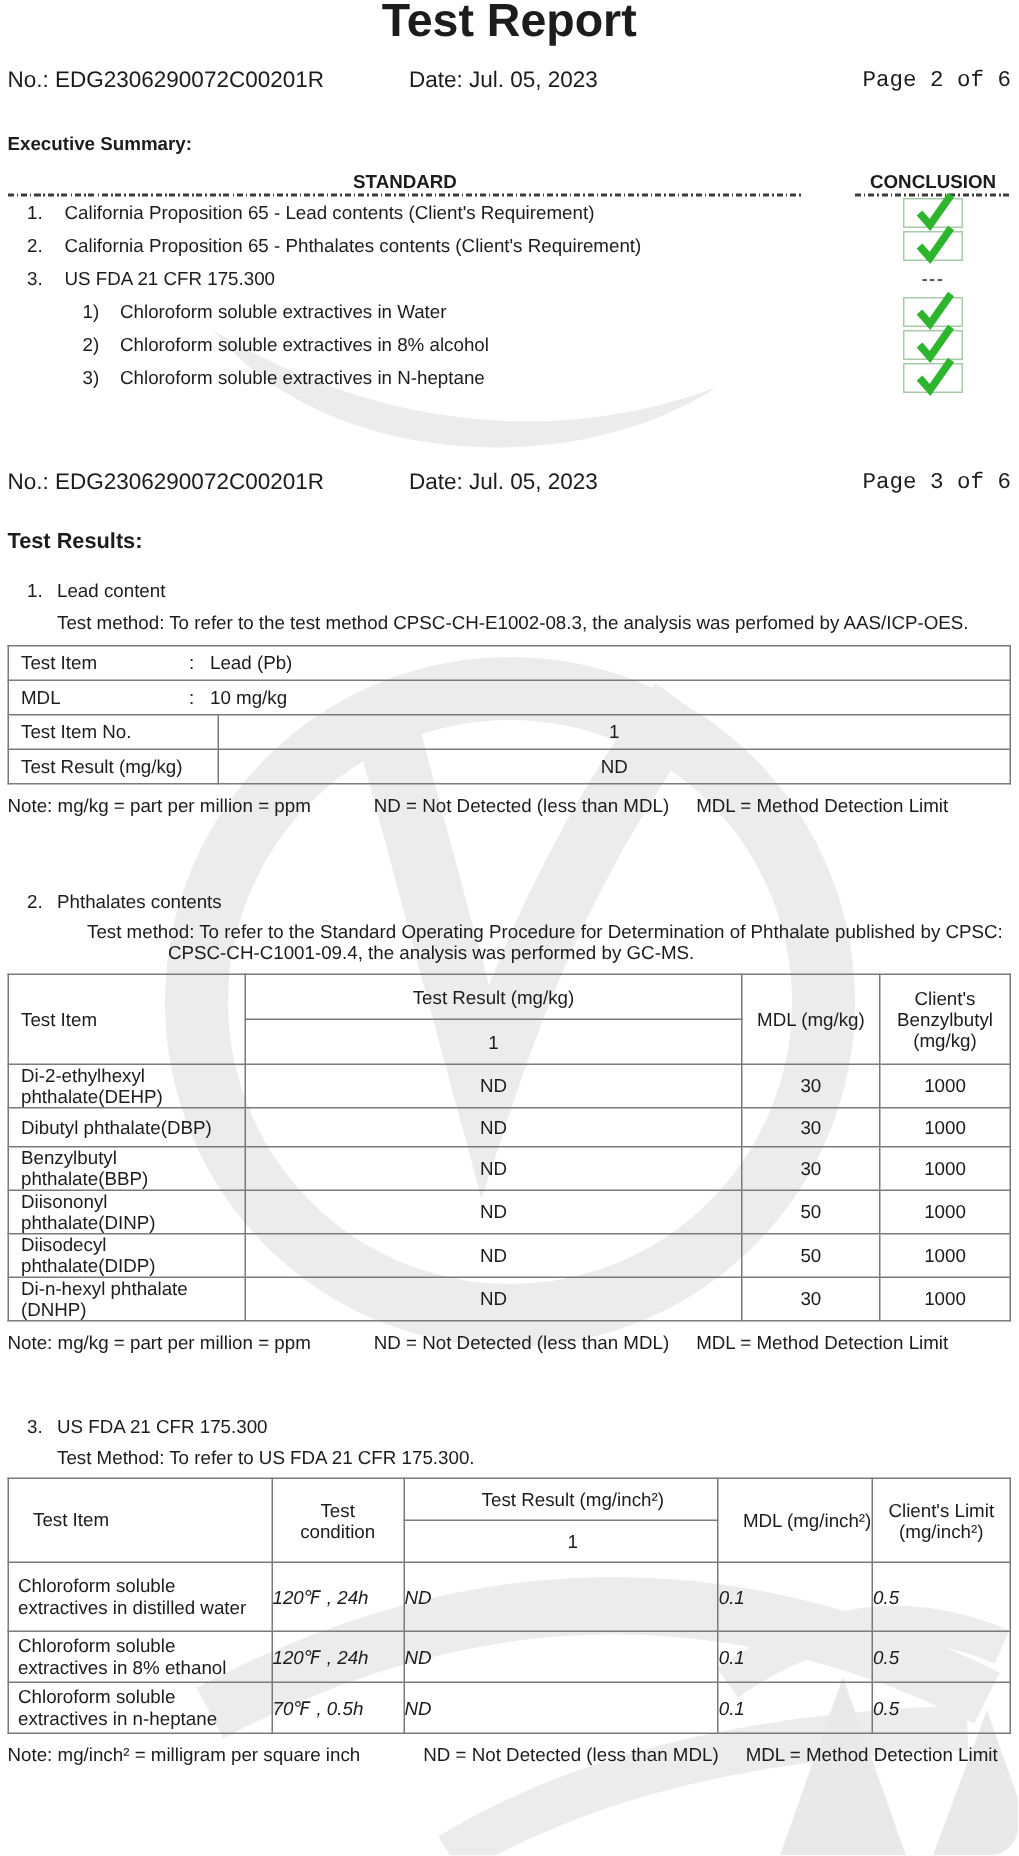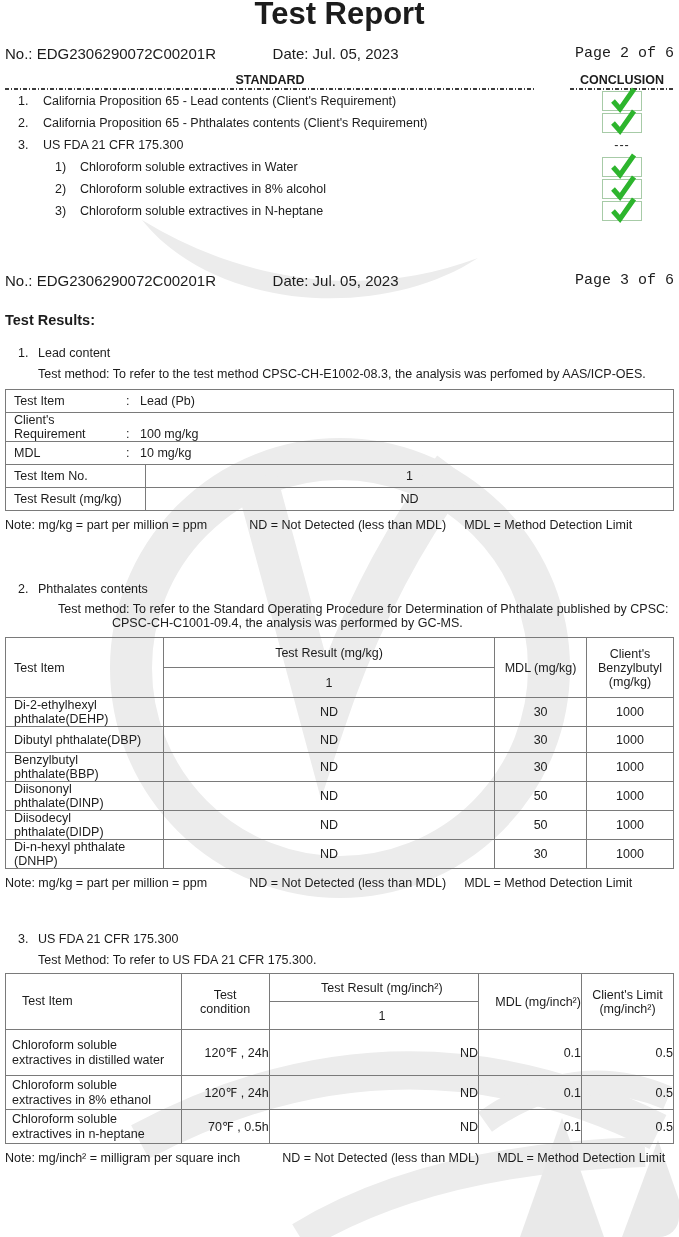--- a/index.html
+++ b/index.html
@@ -72,21 +72,21 @@
   .phth-table th { text-align:center; }
   .phth-table .hrow td, .phth-table .hrow th { height:30px; }
   .phth-table .brow td { height:26px; }
   .phth-table .item-cell { padding-left:8px; }
   .phth-table .c-center { text-align:center; }
 
   
   .fda-table th { text-align:center; }
   .fda-table .hrow th { height:28px;padding-left:16px; }
   .fda-table .item-cell { padding:2px 2px 2px 6px; line-height:14.5px; }
-  .fda-table .c-center { text-align:right; }
+  .fda-table .c-center { text-align:left;font-style:italic; }
   .fda-table .r1 td { height:46px; }
   .fda-table .r2 td, .fda-table .r3 td { height:31px; }
 
   .mt-lead-sec { margin-top:18px; }
   .mt-method1 { margin-top:7px; margin-left:33px; }
   .mt-leadtable { margin-top:8px; }
   .mt-sec2 { margin-top:50px; }
   .mt-method2a { margin-top:6px; margin-left:53px; }
   .mt-method2b { margin-left:107px; }
   .mt-phthtable { margin-top:7px; }
@@ -116,20 +116,21 @@
   <div class="content">
 
     <div class="doc-title">Test Report</div>
 
     <div class="doc-header">
       <span class="h-no">No.: EDG2306290072C00201R</span>
       <span class="h-date">Date: Jul. 05, 2023</span>
       <span class="h-page">Page 2 of 6</span>
     </div>
 
+    <div class="exec-heading">Executive Summary:</div>
 
     <div class="sum-header">
       <div class="std-col">STANDARD</div>
       <div class="concl-col">CONCLUSION</div>
     </div>
 
     <div class="sum-row main">
       <div class="sum-left">
         <span class="sum-num">1.</span>
         <span class="sum-text">California Proposition 65 - Lead contents (Client's Requirement)</span>
@@ -216,25 +217,20 @@
       <span class="sec-num">1.</span>
       <span>Lead content</span>
     </div>
     <div class="method-line mt-method1">Test method: To refer to the test method CPSC-CH-E1002-08.3, the analysis was perfomed by AAS/ICP-OES.</div>
 
     <table class="lead-table mt-leadtable">
       <tbody>
           <tr>
         <td class="info-cell" colspan="2">
           <span class="info-label">Test Item</span><span class="info-colon">:</span><span>Lead (Pb)</span>
-        </td>
-      </tr>
-      <tr>
-        <td class="info-cell" colspan="2">
-          <span class="info-label">Client's Requirement</span><span class="info-colon">:</span><span>100 mg/kg</span>
         </td>
       </tr>
       <tr>
         <td class="info-cell" colspan="2">
           <span class="info-label">MDL</span><span class="info-colon">:</span><span>10 mg/kg</span>
         </td>
       </tr>
       <tr>
         <td class="lbl-cell">Test Item No.</td>
         <td class="val-cell">1</td>

